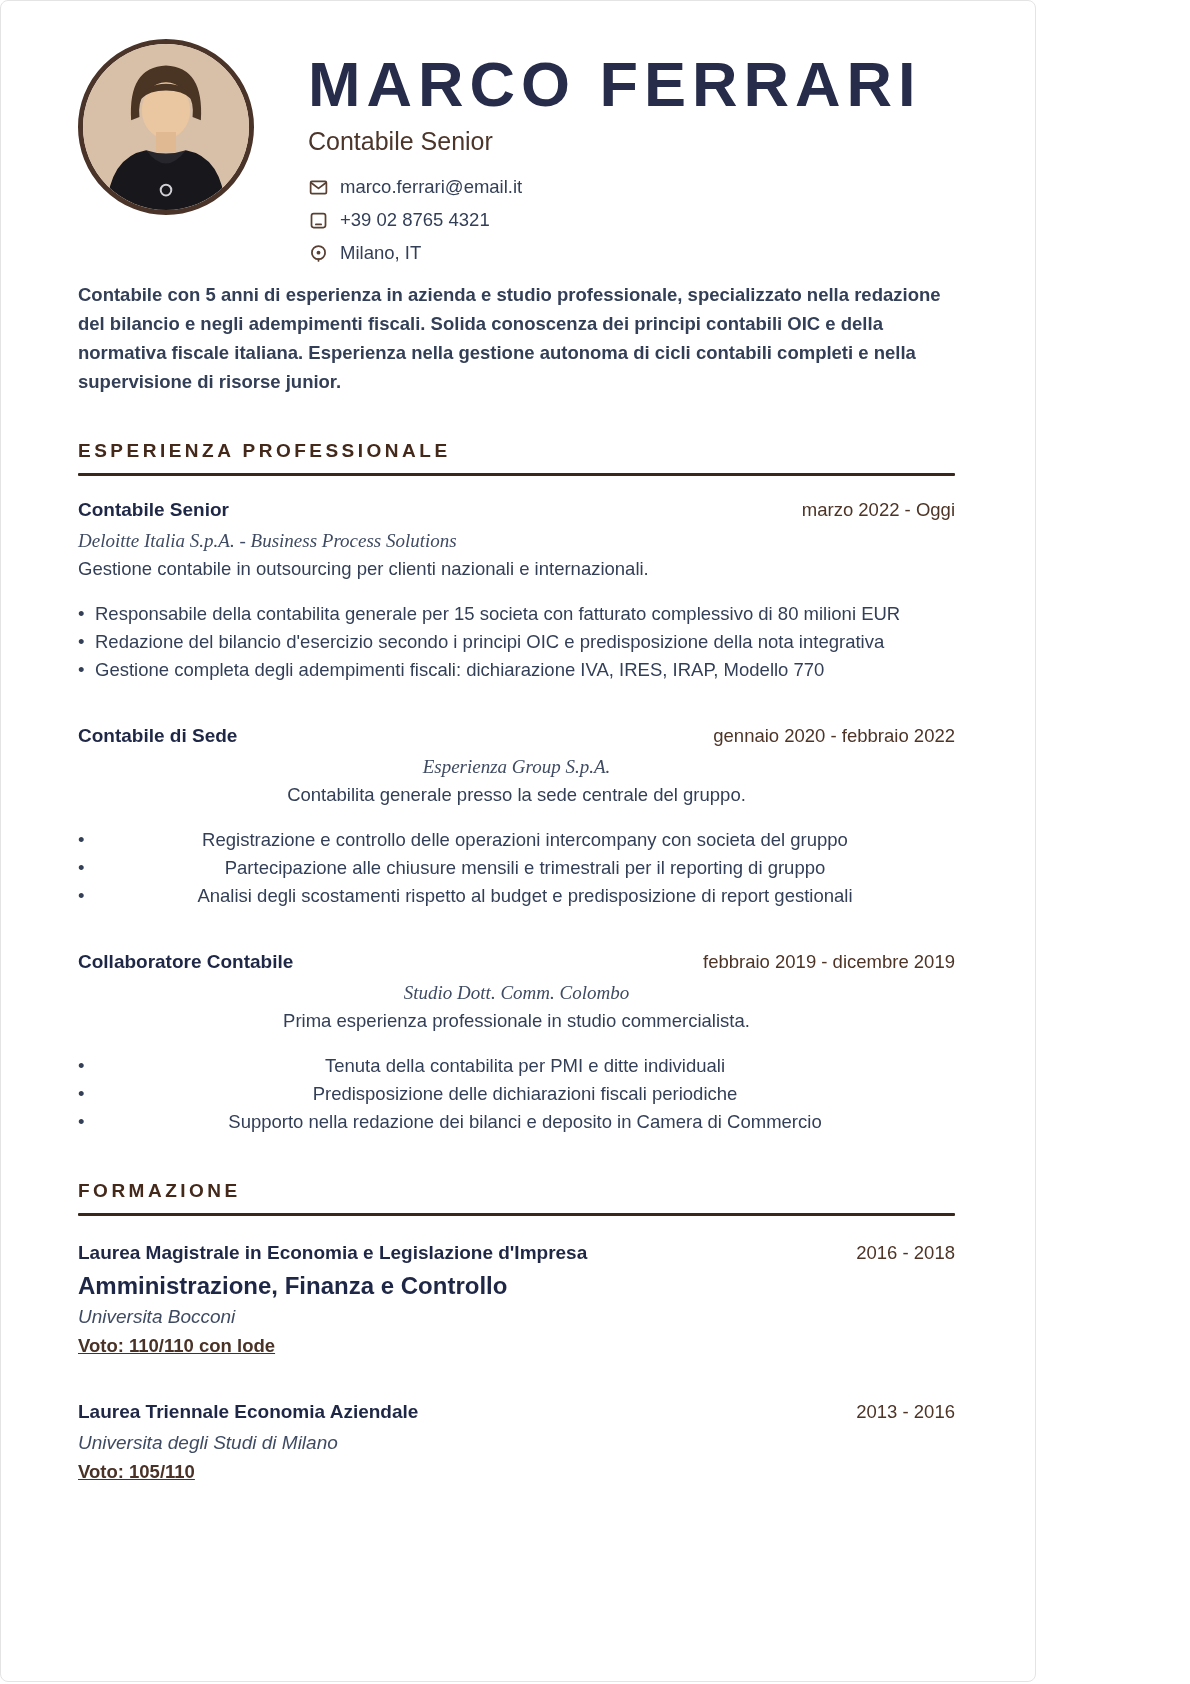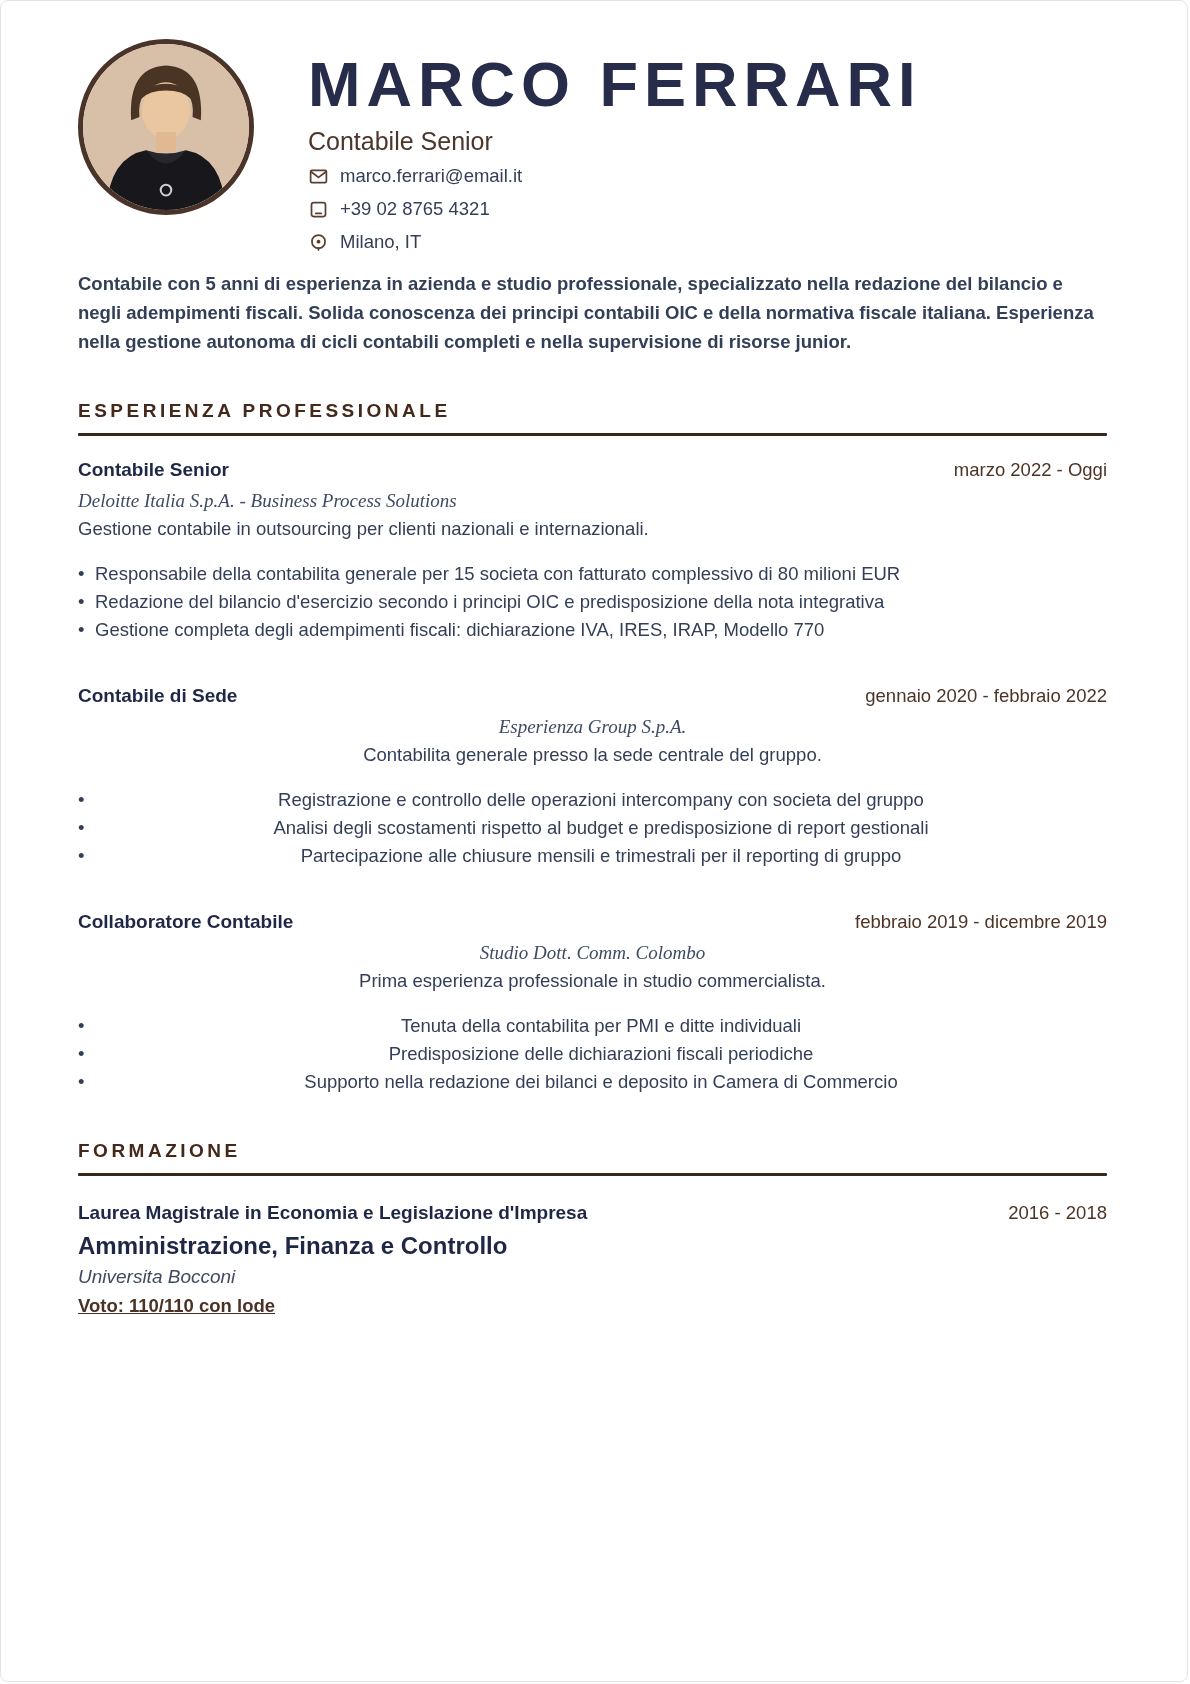--- a/index.html
+++ b/index.html
@@ -3,21 +3,21 @@
 <meta charset="utf-8">
 <style>
   html, body {
     margin: 0;
     padding: 0;
     background: #ffffff;
     font-family: "Liberation Sans", sans-serif;
   }
   .page {
     position: relative;
-    width: 1188px;
+    width: 1036px;
     height: 1682px;
     box-sizing: border-box;
     border: 1px solid #e4e4e4;
     border-radius: 8px;
     background: #ffffff;
     padding: 38px 80px 0 77px;
     overflow: hidden;
   }
 
   
@@ -40,21 +40,21 @@
     line-height: 1.05;
     font-weight: 800;
     letter-spacing: 6px;
     color: #262c49;
   }
   .person-title {
     margin-top: 10px;
     font-size: 25px;
     color: #4c352a;
   }
-  .contacts { margin-top: 9px; }
+  .contacts { margin-top: 20px; }
   .contact-row {
     display: flex; align-items: center; gap: 11px;
     font-size: 18.5px;
     color: #333f57;
     margin-top: 11px;
   }
   .contact-row:first-child { margin-top: 0; }
   .cicon { display: inline-flex; width: 21px; height: 21px; flex: 0 0 auto; }
   .cicon svg { width: 100%; height: 100%; }
 
@@ -238,22 +238,22 @@
 
     <article class="job">
       <div class="entry-head">
         <span class="entry-title">Contabile di Sede</span>
         <span class="entry-dates">gennaio 2020 - febbraio 2022</span>
       </div>
       <div class="entry-company">Esperienza Group S.p.A.</div>
       <div class="entry-desc">Contabilita generale presso la sede centrale del gruppo.</div>
       <ul class="bullets">
         <li>Registrazione e controllo delle operazioni intercompany con societa del gruppo</li>
+        <li>Partecipazione alle chiusure mensili e trimestrali per il reporting di gruppo</li>
         <li>Analisi degli scostamenti rispetto al budget e predisposizione di report gestionali</li>
-        <li>Partecipazione alle chiusure mensili e trimestrali per il reporting di gruppo</li>
       </ul>
     </article>
 
     <article class="job">
       <div class="entry-head">
         <span class="entry-title">Collaboratore Contabile</span>
         <span class="entry-dates">febbraio 2019 - dicembre 2019</span>
       </div>
       <div class="entry-company">Studio Dott. Comm. Colombo</div>
       <div class="entry-desc">Prima esperienza professionale in studio commercialista.</div>
@@ -272,15 +272,23 @@
     <article class="degree">
       <div class="entry-head">
         <span class="entry-title">Laurea Magistrale in Economia e Legislazione d'Impresa</span>
         <span class="entry-dates">2016 - 2018</span>
       </div>
       <div class="degree-subtitle">Amministrazione, Finanza e Controllo</div>
       <div class="degree-school">Universita Bocconi</div>
       <div class="degree-grade">Voto: 110/110 con lode</div>
     </article>
 
+    <article class="degree">
+      <div class="entry-head">
+        <span class="entry-title">Laurea Triennale Economia Aziendale</span>
+        <span class="entry-dates">2013 - 2016</span>
+      </div>
+      <div class="degree-school">Universita degli Studi di Milano</div>
+      <div class="degree-grade">Voto: 105/110</div>
+    </article>
   </section>
 
 </div>
 
 </body></html>

